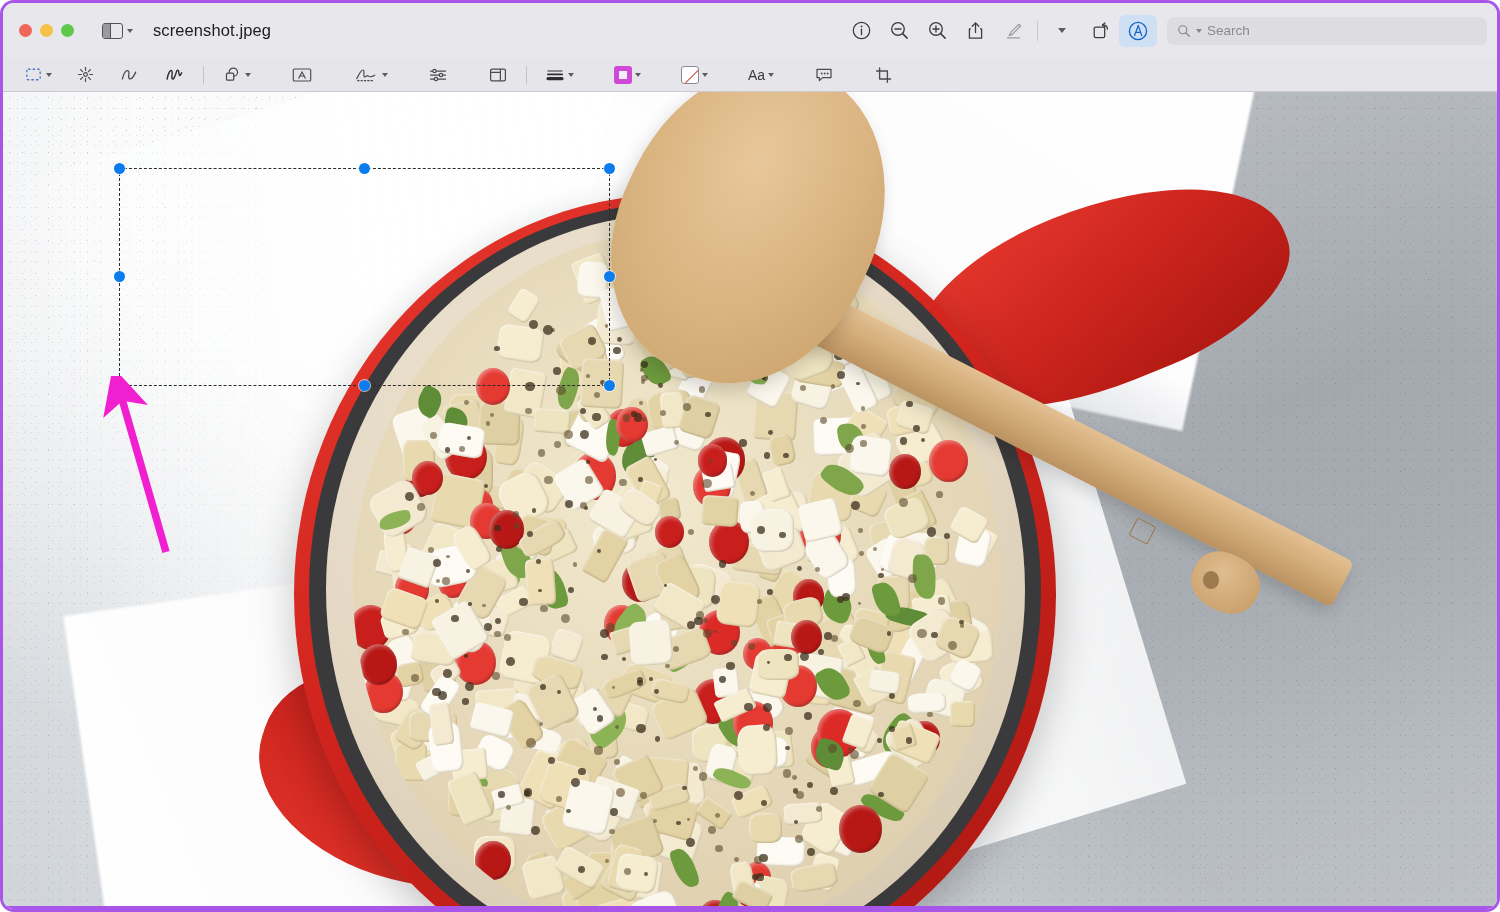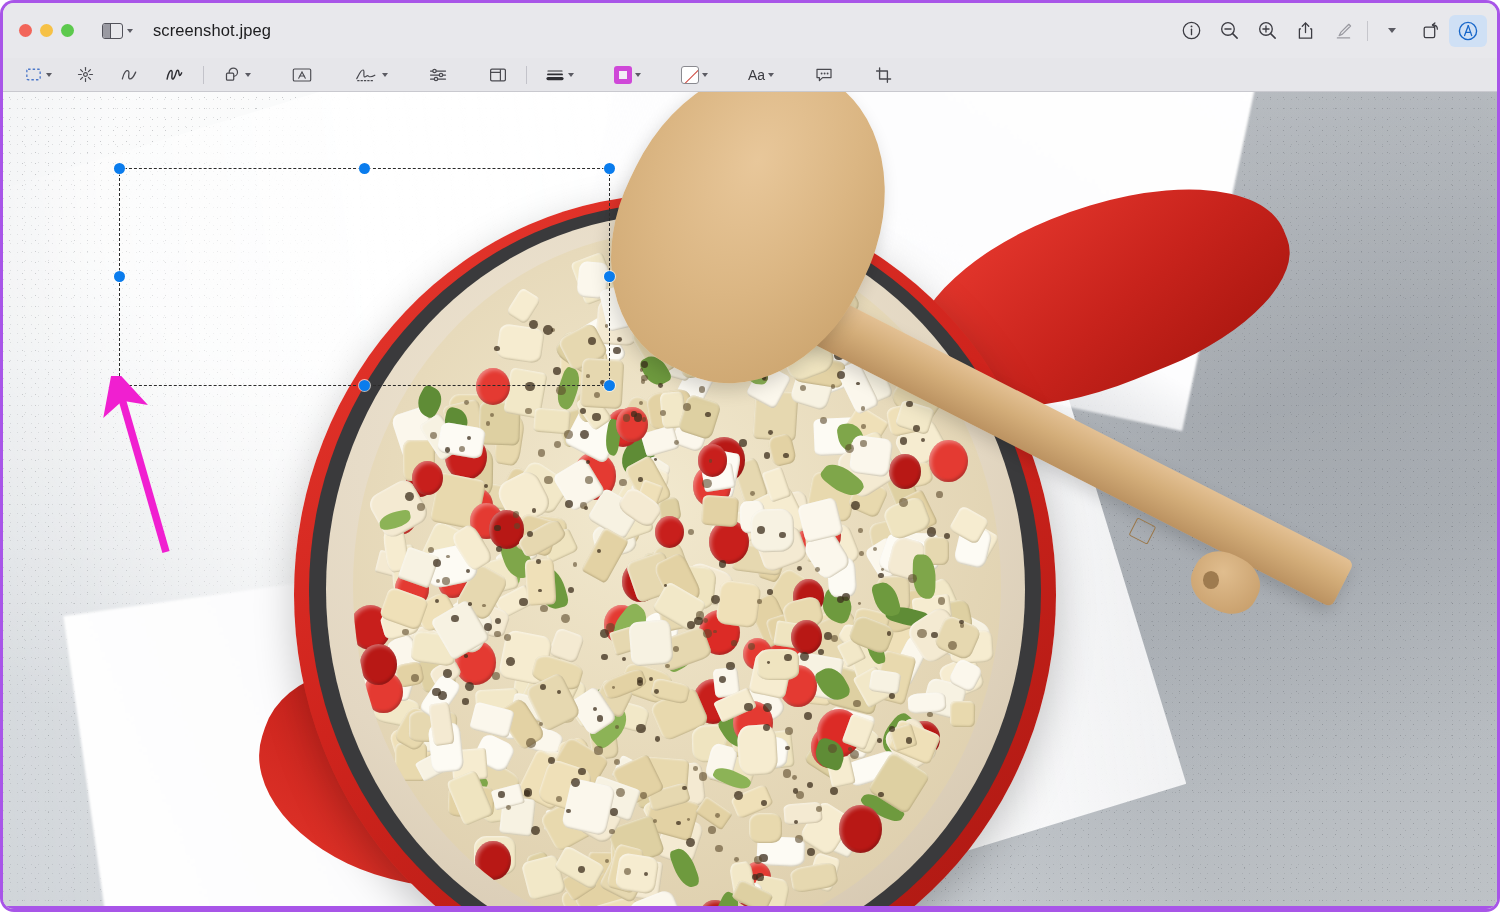--- a/index.html
+++ b/index.html
@@ -396,20 +396,28 @@
 
         <div class="tb-btn active">
           <svg width="22" height="22" viewBox="0 0 22 22" fill="none">
             <circle cx="11" cy="11" r="8.6" stroke="#1766c9" stroke-width="1.35"></circle>
             <path d="M11.3 5.6 L14.7 15.6" stroke="#1766c9" stroke-width="1.3" stroke-linecap="round"></path>
             <path d="M11.3 5.6 L7.6 15.6" stroke="#1766c9" stroke-width="1.3" stroke-linecap="round"></path>
             <path d="M8.9 12.3 H13.6" stroke="#1766c9" stroke-width="1.2" stroke-linecap="round"></path>
           </svg>
         </div>
 
+        <div id="search">
+          <svg width="14" height="14" viewBox="0 0 16 16" fill="none">
+            <circle cx="6.6" cy="6.6" r="4.6" stroke="#86868c" stroke-width="1.3"></circle>
+            <path d="M10 10 L14 14" stroke="#86868c" stroke-width="1.4" stroke-linecap="round"></path>
+          </svg>
+          <span class="chev small" style="border-top-color:#86868c"></span>
+          <span class="ph">Search</span>
+        </div>
 
       </div>
     </div>
 
     <div id="markupbar">
 
       <div class="mk sel">
         <svg width="19" height="19" viewBox="0 0 20 20" fill="none">
           <rect x="3" y="4.5" width="14" height="11" rx="1.3" stroke="#4d78c9" stroke-width="1.4" stroke-dasharray="2.6 2.2"></rect>
         </svg>

